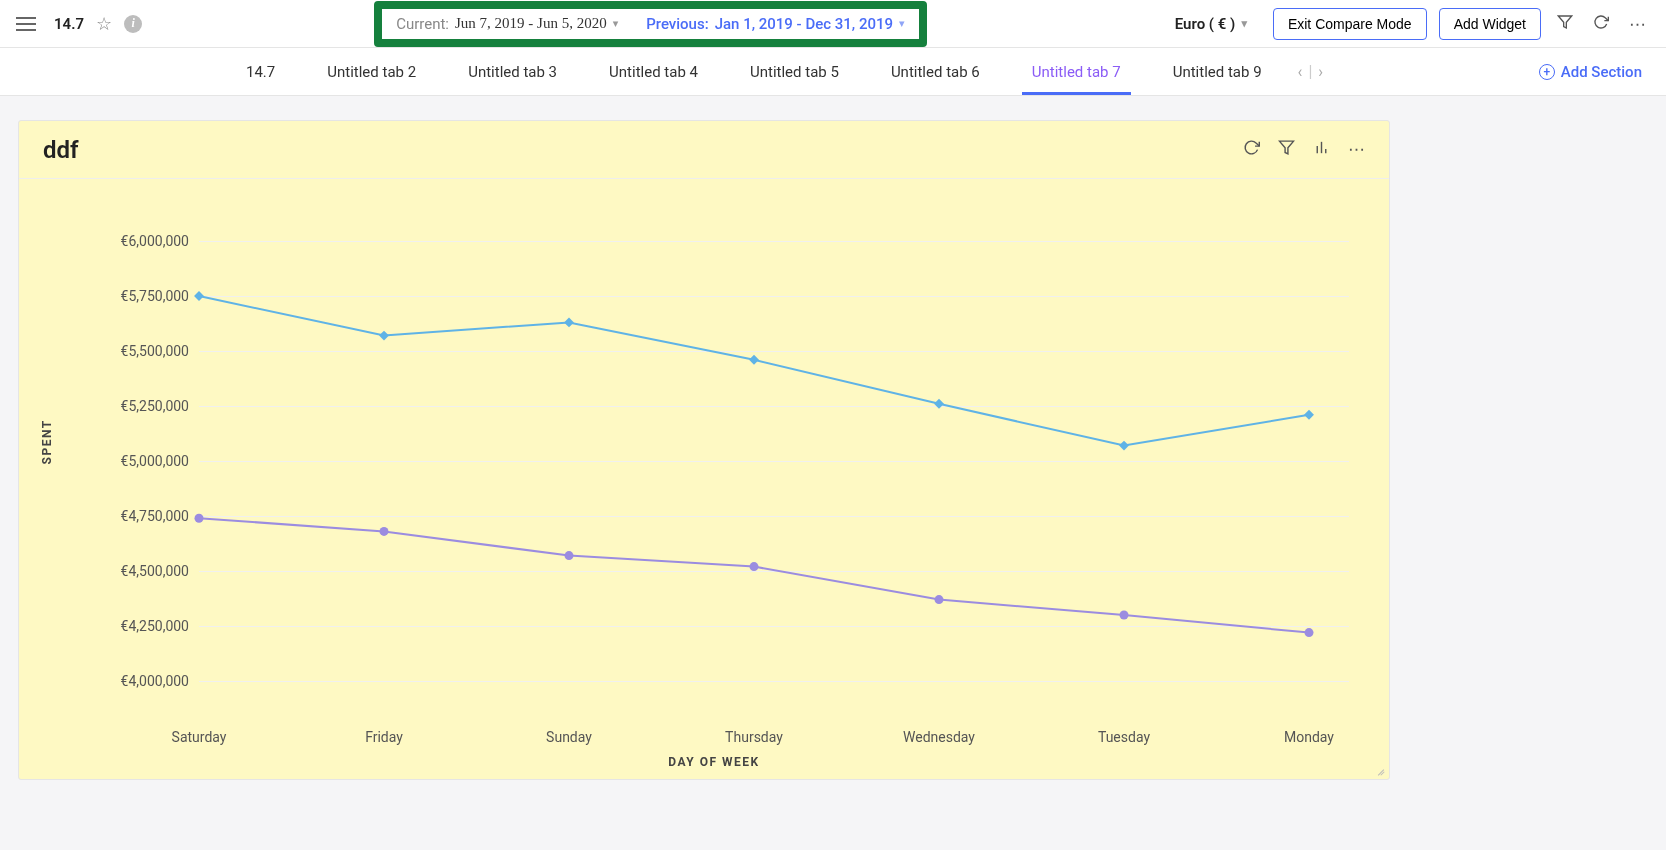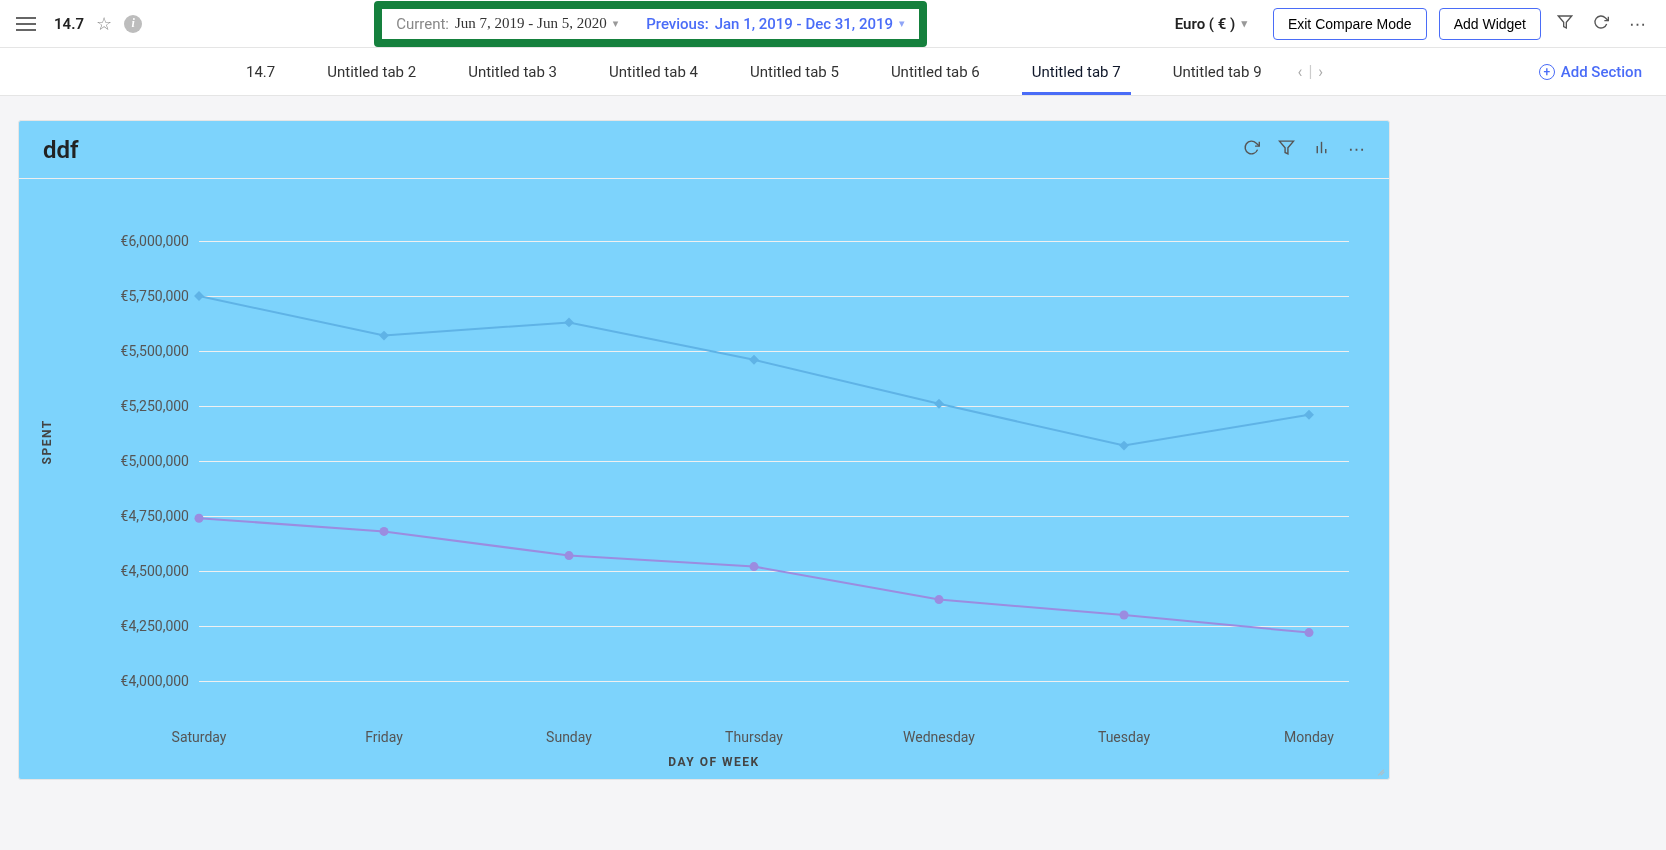--- a/index.html
+++ b/index.html
@@ -16,28 +16,28 @@
 .date-current { color: #333; font-weight: 500; font-family: Liberation Serif, serif; }
 .date-previous { color: #4a6cf7; font-weight: 500; }
 .chev { font-size: 11px; color: #999; }
 .chev-blue { color: #8fa5f7; }
 .spacer { flex: 1; }
 .currency-sel { font-size: 15px; font-weight: 600; color: #222; display: flex; align-items: center; gap: 6px; cursor: pointer; margin-right: 14px; }
 .btn-outline { border: 1.5px solid #4a6cf7; color: #000000; background: #fff; border-radius: 4px; padding: 7px 14px; font-size: 14px; font-weight: 500; cursor: pointer; }
 .icon-btn { color: #555; font-size: 17px; cursor: pointer; padding: 4px; }
 .tabsbar { height: 48px; background: #fff; border-bottom: 1px solid #e5e5e5; display: flex; align-items: center; padding: 0 8px 0 220px; gap: 0; }
 .tab { font-size: 15px; color: #333; padding: 0 26px; height: 100%; display: flex; align-items: center; cursor: pointer; position: relative; white-space: nowrap; }
-.tab.active { color: #0f172a; }
+.tab.active { color: #8b5cf6; }
 .tab.active::after { content: ""; position: absolute; left: 16px; right: 16px; bottom: 0; height: 3px; background: #4a6cf7; }
 .tab-nav { display: flex; align-items: center; gap: 6px; padding: 0 10px; color: #aaa; }
 .tab-nav span { cursor: pointer; font-size: 16px; }
 .add-section { color: #4a6cf7; font-size: 15px; font-weight: 500; display: flex; align-items: center; gap: 6px; cursor: pointer; margin-left: auto; margin-right: 16px; }
 .add-section .plus { width: 16px; height: 16px; border: 1.5px solid #4a6cf7; border-radius: 50%; display: flex; align-items: center; justify-content: center; font-size: 12px; }
 .content { padding: 24px 18px; }
-.widget { background: #7dd3fc; border: 1px solid #e5e5e5; border-radius: 3px; width: 1372px; height: 660px; position: relative; }
+.widget { background: #fef9c3; border: 1px solid #e5e5e5; border-radius: 3px; width: 1372px; height: 660px; position: relative; }
 .widget-head { height: 58px; border-bottom: 1px solid #eee; display: flex; align-items: center; padding: 0 24px; }
 .widget-title { font-size: 24px; font-weight: 600; color: #222; }
 .widget-actions { margin-left: auto; display: flex; gap: 18px; }
 .widget-actions span { color: #555; font-size: 17px; cursor: pointer; }
 .legend { padding: 14px 24px 0; display: flex; gap: 24px; font-size: 14px; color: #222; }
 .legend-item { display: flex; align-items: center; gap: 8px; cursor: pointer; }
 .legend-bar { width: 24px; height: 2px; position: relative; }
 .legend-bar::after { content: ""; position: absolute; width: 8px; height: 8px; border-radius: 50%; left: 8px; top: -3px; }
 .leg-prev { background: #9b8ce0; }
 .leg-prev::after { background: #9b8ce0; }

